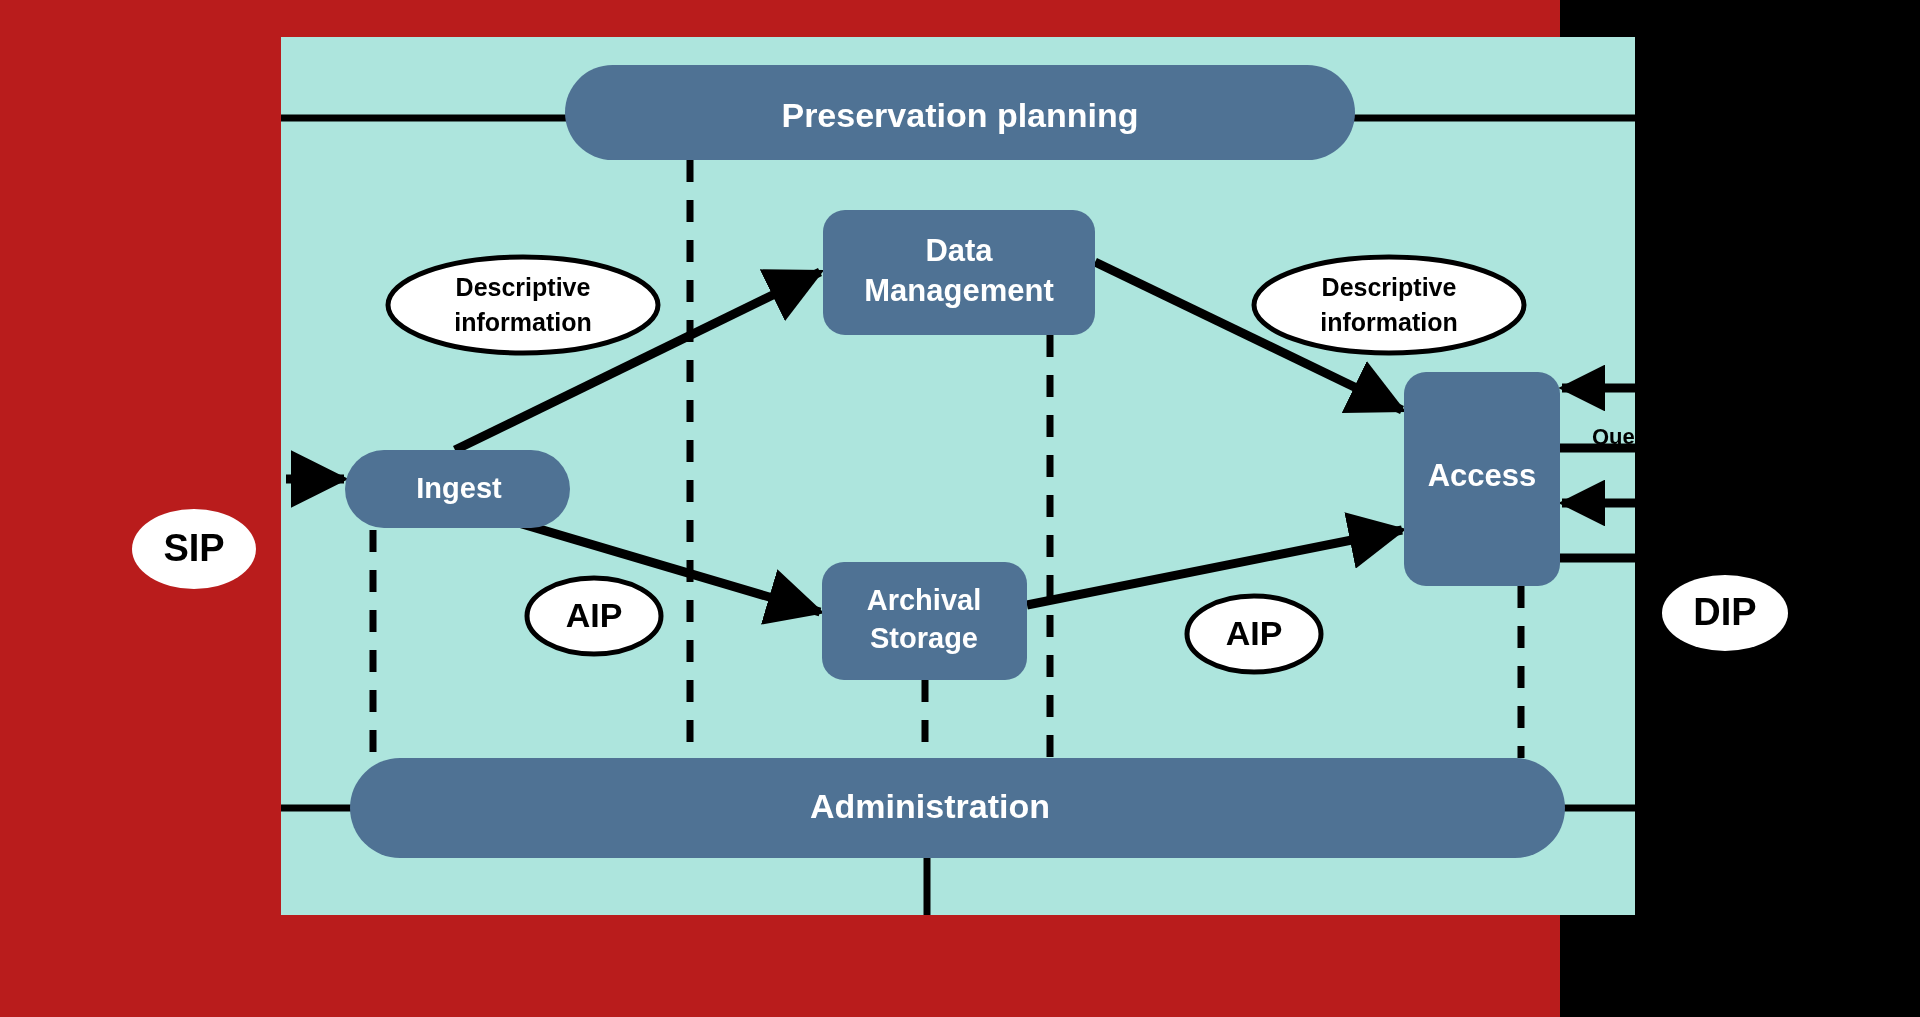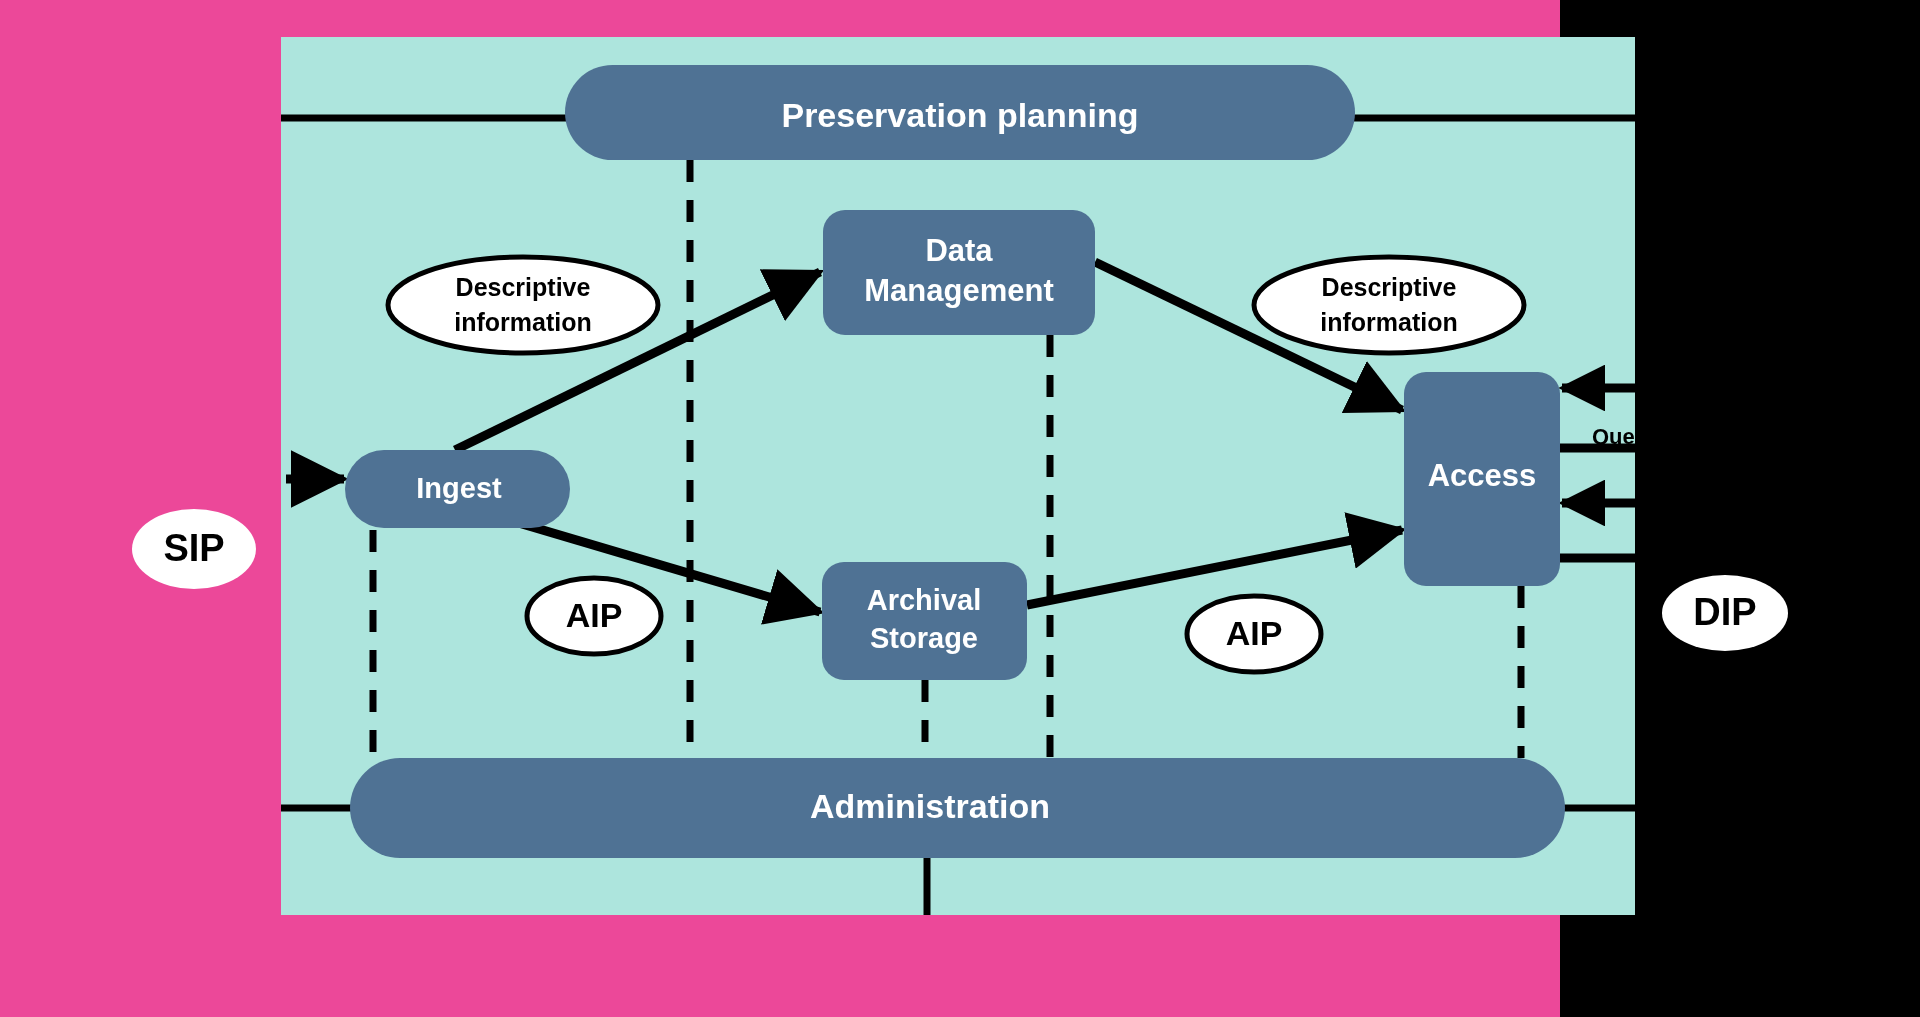--- a/index.html
+++ b/index.html
@@ -10,21 +10,21 @@
   body {
     width: 1920px;
     height: 1017px;
     overflow: hidden;
     font-family: "Liberation Sans", sans-serif;
   }
   #stage {
     position: relative;
     width: 1560px;
     height: 1017px;
-    background: #ec4899;
+    background: #b91c1c;
   }
   #diagram-svg {
     position: absolute;
     left: 0;
     top: 0;
     width: 1920px;
     height: 1017px;
     display: block;
   }
   .entity-label {

